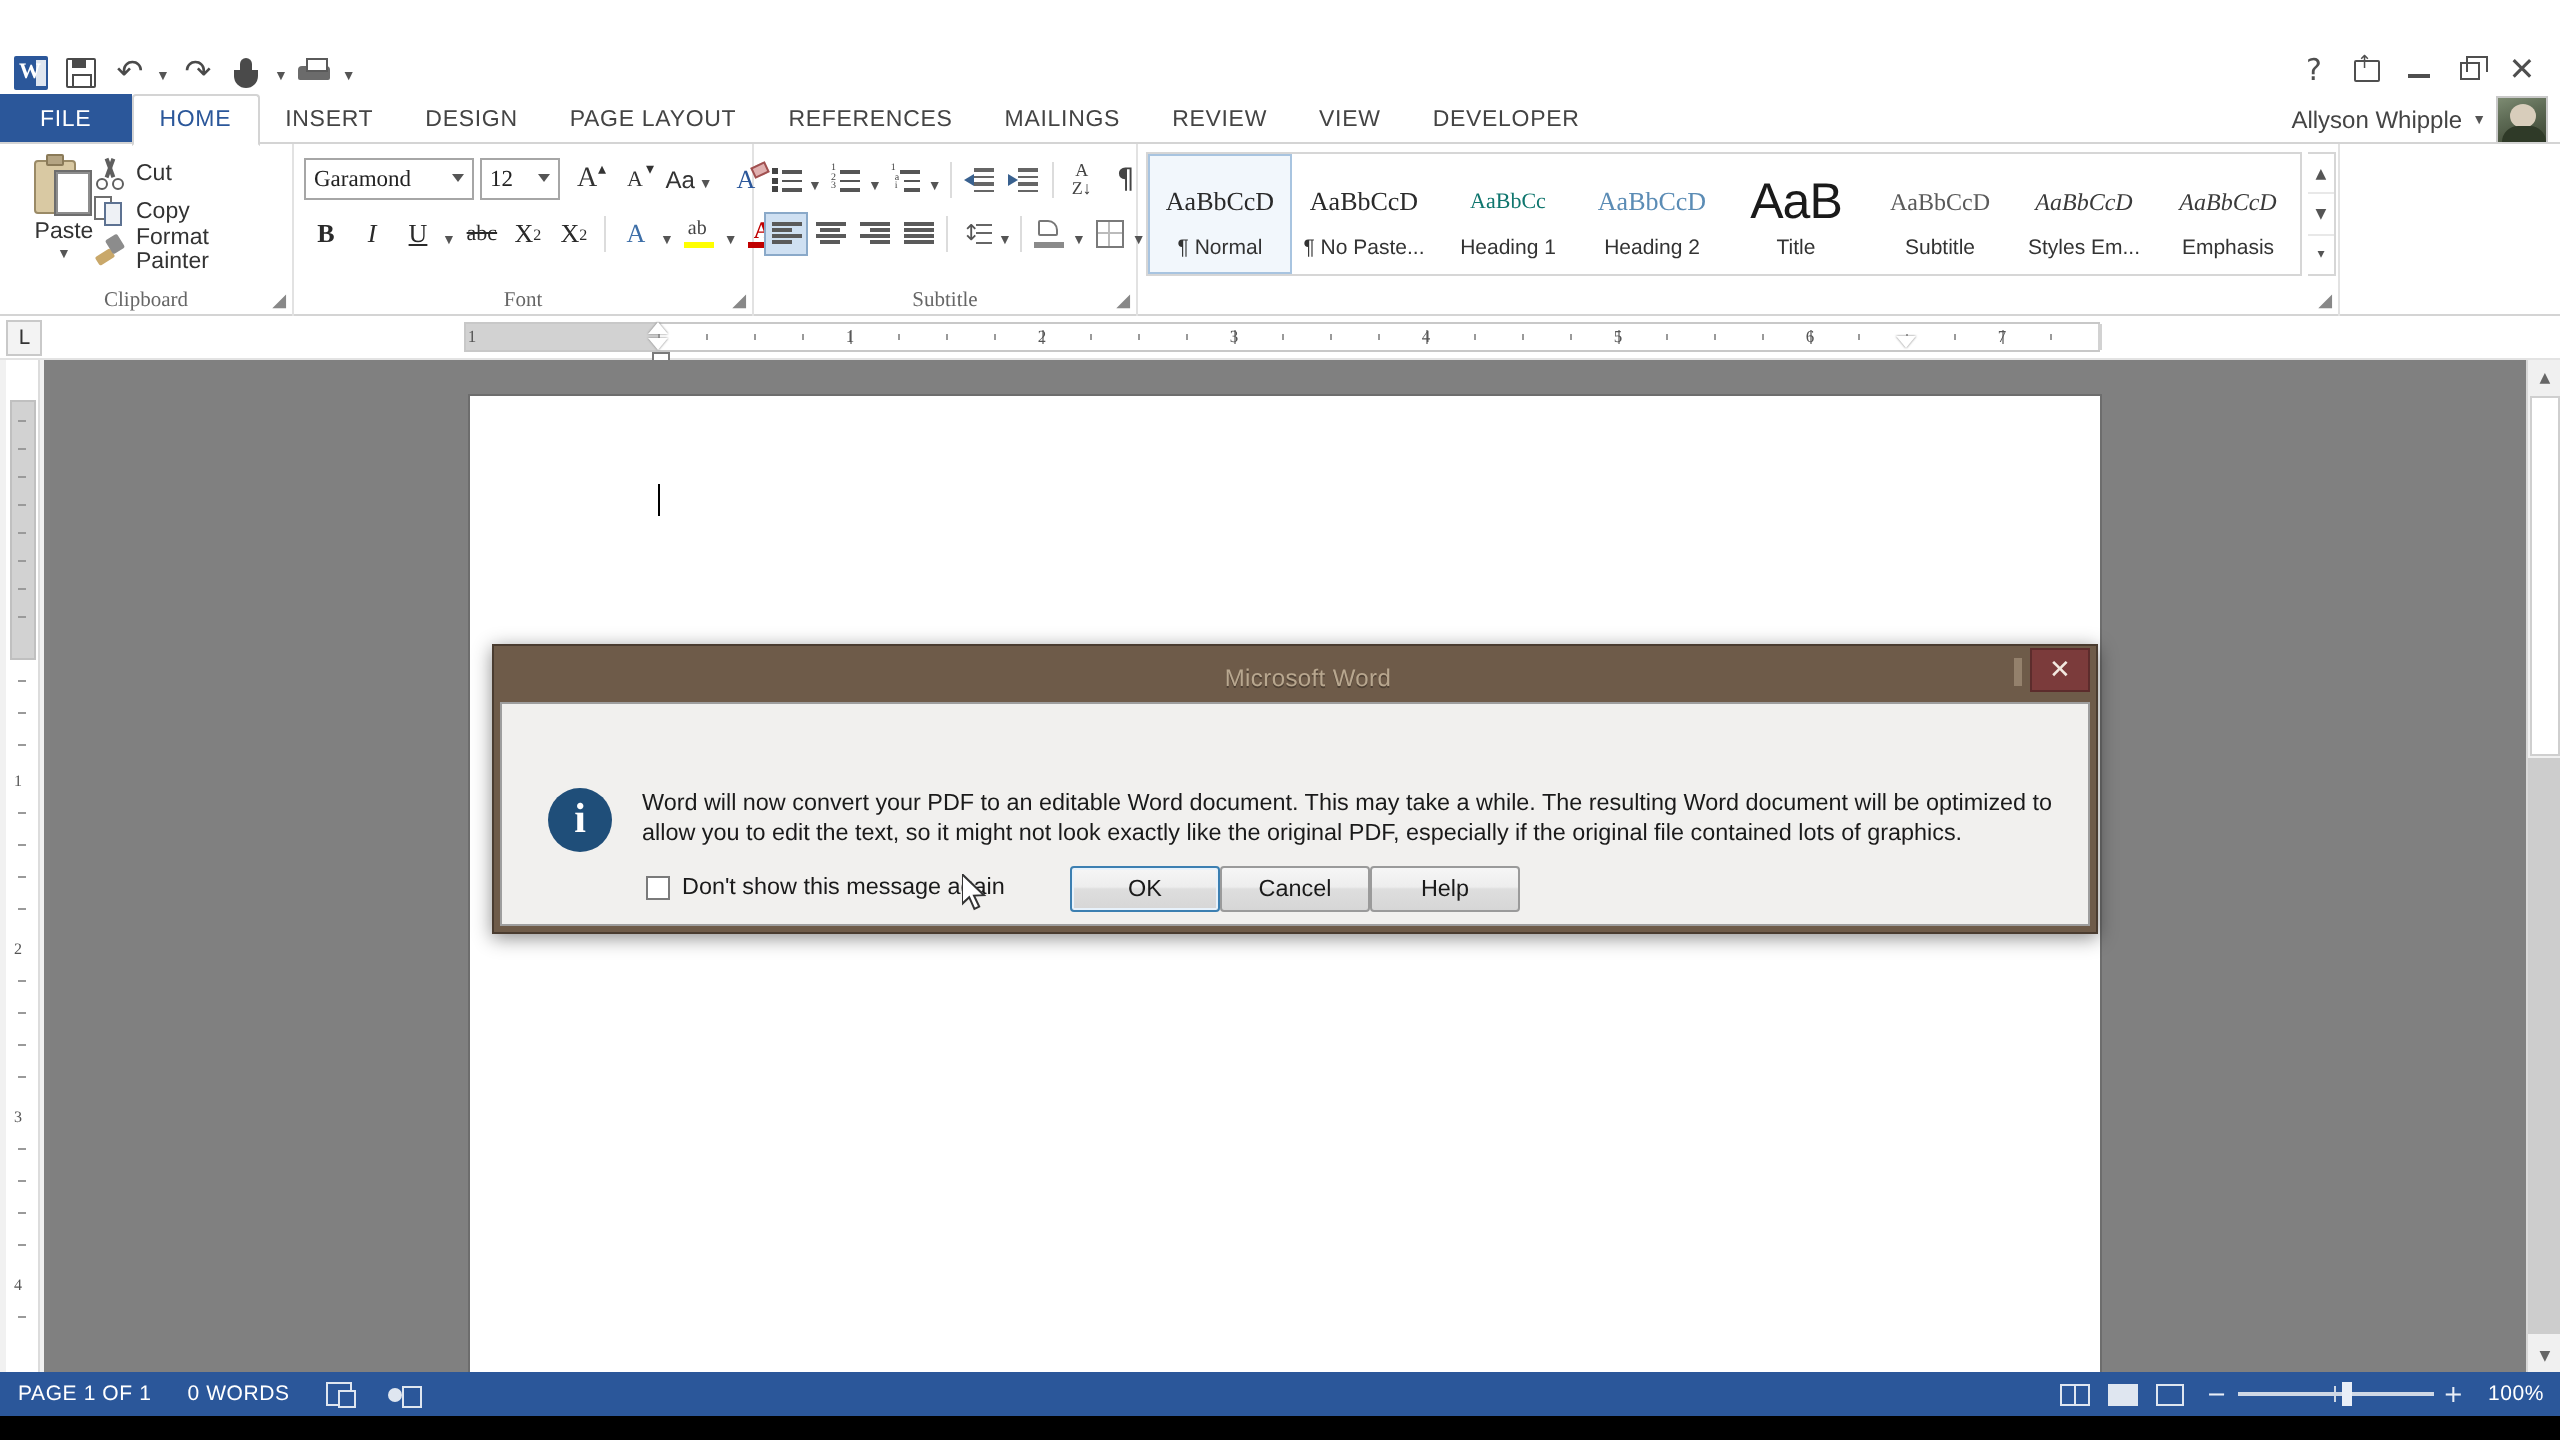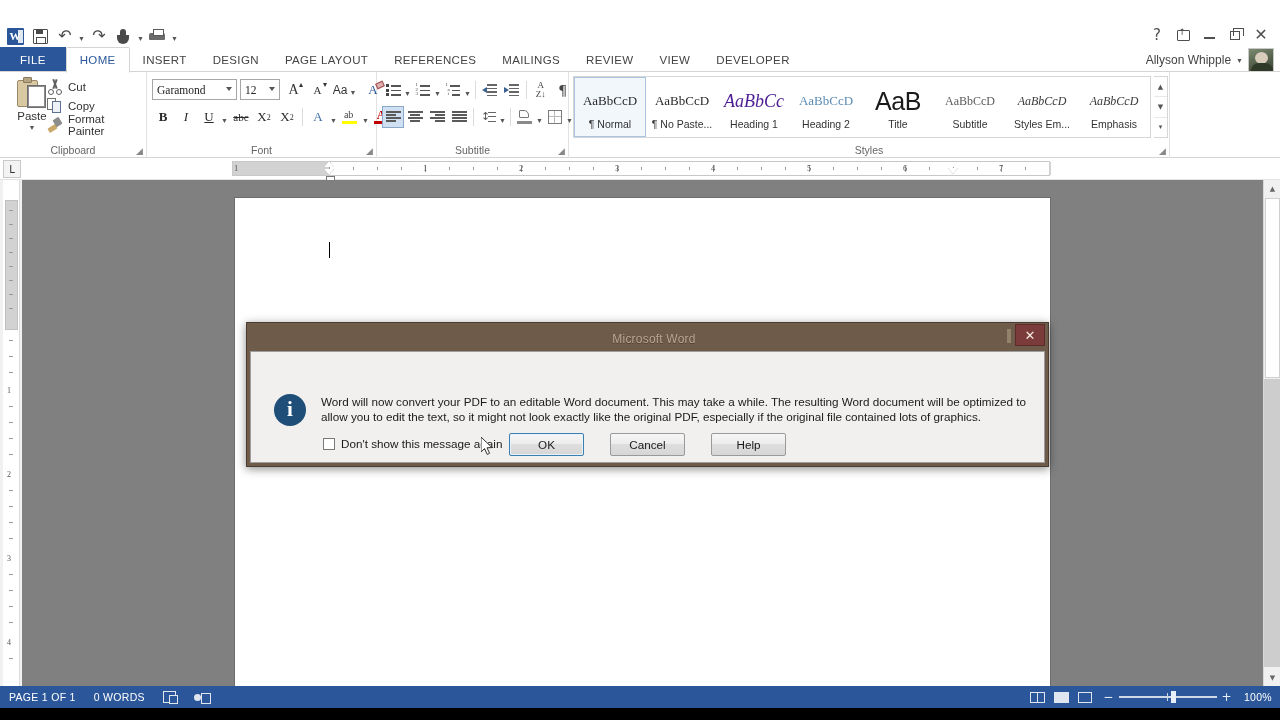--- a/index.html
+++ b/index.html
@@ -179,21 +179,21 @@
     background: #ffffff;
     border-bottom: 1px solid #d4d4d4;
     border-top: 1px solid #d4d4d4;
   }
   .group {
     position: absolute; top: 0; height: 86px;
     border-right: 1px solid #e2e2e2;
   }
   .group-label {
     position: absolute; bottom: 2px; left: 0; width: 100%;
-    text-align: center; font-size: 10.5px; color: #666;
+    text-align: center; font-size: 10.5px; color: #666; font-family: Liberation Serif, serif;
   }
   .dlg-launch {
     position: absolute; bottom: 2px; right: 3px;
     font-size: 9px; color: #888; line-height: 1;
     font-family: "DejaVu Sans", sans-serif;
   }
 
   
   .g-clip { left: 0; width: 147px; }
   .paste-btn {
@@ -374,21 +374,21 @@
     height: 34px; display: flex; align-items: center; justify-content: center;
     font-family: "Liberation Serif", serif;
     overflow: hidden; width: 100%; white-space: nowrap;
   }
   .style-name {
     font-size: 10.5px; color: #333; white-space: nowrap;
     overflow: hidden; text-overflow: ellipsis; max-width: 70px; text-align: center;
   }
   .sp-normal { font-size: 13px; color: #2a2a2a; }
   .sp-nospace { font-size: 13px; color: #2a2a2a; }
-  .sp-h1 { font-size: 18px; color: #4c1d95; font-style: italic; }
+  .sp-h1 { font-size: 11px; color: #0f766e; }
   .sp-h2 { font-size: 13px; color: #5b8cb5; }
   .sp-title { font-size: 25px; color: #1a1a1a; font-family:"Liberation Sans",sans-serif; letter-spacing:-.5px;}
   .sp-sub { font-size: 12px; color: #5a5a5a; }
   .sp-subem { font-size: 12px; color: #3a3a3a; font-style: italic; }
   .sp-em { font-size: 12px; color: #3a3a3a; font-style: italic; }
   .gallery-scroll {
     position: absolute; left: 585px; top: 4px; width: 14px; height: 62px;
     border: 1px solid #d6d6d6; border-left: none; background: #fff;
     display: flex; flex-direction: column;
   }
@@ -583,21 +583,21 @@
   .dlg-check {
     position: absolute; left: 72px; top: 85px;
     display: flex; align-items: center; gap: 6px;
     font-size: 11.7px; color: #1a1a1a;
   }
   .chkbox {
     width: 12px; height: 12px; background: #fff; border: 1px solid #7a7a7a;
   }
   .dlg-btns {
     position: absolute; left: 0; bottom: 6px; width: 100%;
-    display: flex; justify-content: center; gap: 26px;
+    display: flex; justify-content: center; 
   }
   .dlg-btn {
     width: 75px; height: 23px;
     background: linear-gradient(to bottom,#f6f6f6 0%,#ededed 45%,#dedede 50%,#d6d6d6 100%);
     border: 1px solid #9a9a9a; border-radius: 2px;
     display: flex; align-items: center; justify-content: center;
     font-size: 11.7px; color: #1a1a1a;
   }
   .dlg-btn.default { border: 1px solid #3c7fb1; box-shadow: inset 0 0 0 1px #e8f2fb; }
 
@@ -927,21 +927,20 @@
         <div class="style-item">
           <div class="style-prev sp-em">AaBbCcD</div>
           <div class="style-name">Emphasis</div>
         </div>
       </div>
       <div class="gallery-scroll">
         <div class="gs-btn">▲</div>
         <div class="gs-btn">▼</div>
         <div class="gs-btn">▾</div>
       </div>
-      <div class="group-label">Styles</div>
       <div class="dlg-launch">◢</div>
     </div>
 
   </div>
 
   <div class="rulerbar">
     <div class="tab-sel">L</div>
     <div class="hruler">
       <div class="hr-marg" style="left:0;width:96px"></div>
       <div class="hr-num" style="left:3px">1</div>

